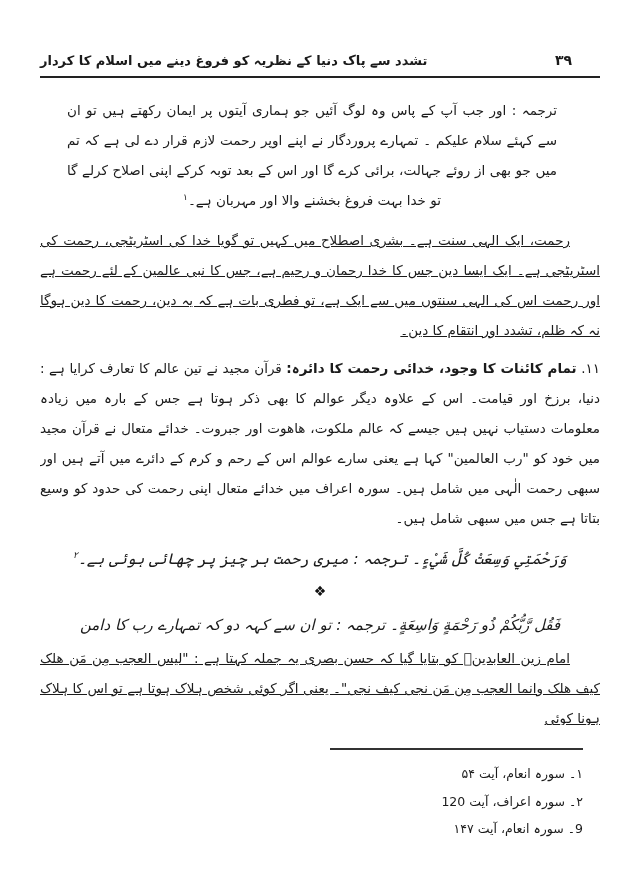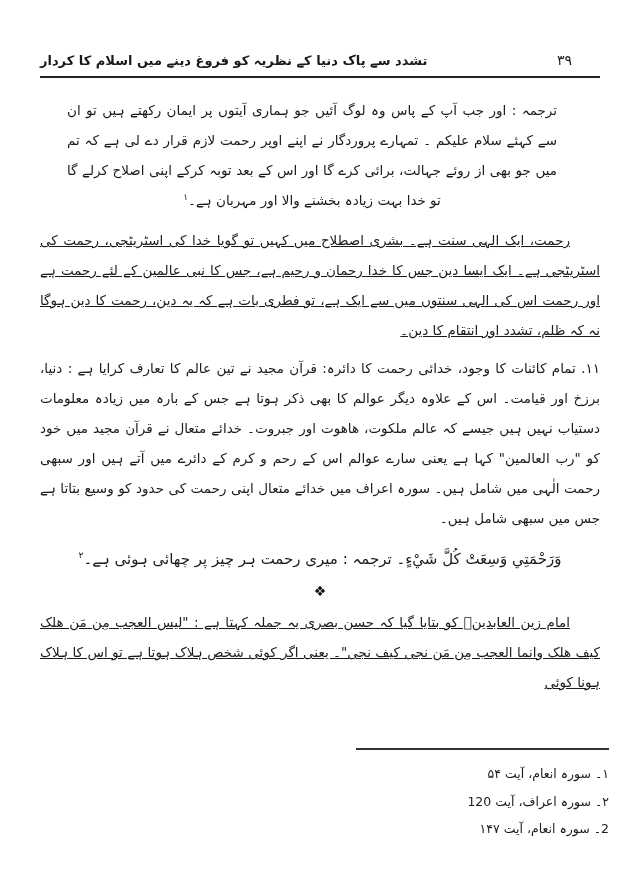--- a/index.html
+++ b/index.html
@@ -7,81 +7,82 @@
     width:639px;height:882px;position:relative;overflow:hidden;
     background:#ffffff;color:#1b1b1b;
     font-family:"DejaVu Sans",sans-serif;
   }
   
   .header{
     display:flex;justify-content:space-between;align-items:flex-end;
     margin:52px 39px 0 40px;direction:ltr;
   }
   .header-title{font-size:13px;font-weight:bold;direction:rtl;}
-  .page-number{font-size:14px;font-weight:normal;margin-right:28px;margin-left:6px;}
+  .page-number{font-size:14px;font-weight:bold;margin-right:28px;margin-left:6px;}
   .rule{margin:8px 39px 0 40px;border-top:2px solid #222;}
   
   .content{
     margin:17px 39px 0 40px;direction:rtl;text-align:justify;
     font-size:13.5px;line-height:30px;height:630px;overflow:hidden;
   }
   .quote-block{
     padding:0 43px 0 27px;text-align:justify;text-align-last:center;
     margin:0 0 10px 0;
   }
   .para{margin:0 0 8px 0;}
   .indent{text-indent:30px;text-decoration:underline;}
   .secnum{font-weight:normal;}
-  .sechead{font-weight:normal;}
+  .sechead{font-weight:bold;}
   .quote-ar{
     text-align:left;text-align-last:center;
-    font-size:15px;line-height:36px;margin:4px 0 0 0;
+    font-size:15px;line-height:36px;margin:4px 0 0 0;font-style:italic;
   }
   .ornament{
     text-align:center;text-align-last:center;
     font-size:14px;line-height:24px;margin:2px 0 4px 0;color:#111;
   }
   sup{font-size:9px;vertical-align:super;line-height:0;}
   
   .footnotes{
-    position:absolute;top:748px;right:30px;left:40px;
+    position:absolute;top:748px;right:56px;left:40px;
     direction:rtl;text-align:right;
   }
   .fn-rule{width:253px;border-top:2px solid #333;margin:0 0 10px 0;}
   .fn{font-size:12.5px;line-height:27.5px;}
 </style>
 </head>
 <body>
 
 <div class="page">
 
   <div class="header">
     <div class="header-title">تشدد سے پاک دنیا کے نظریہ کو فروغ دینے میں اسلام کا کردار</div>
     <div class="page-number">۳۹</div>
   </div>
   <div class="rule"></div>
 
   <div class="content">
 
-    <div class="quote-block"><span>ترجمہ : اور جب آپ کے پاس وہ لوگ آئیں جو ہماری آیتوں پر ایمان رکھتے ہیں تو ان سے کہئے سلام علیکم ۔ تمہارے پروردگار نے اپنے اوپر رحمت لازم قرار دے لی ہے کہ تم میں جو بھی از روئے جہالت، برائی کرے گا اور اس کے بعد توبہ کرکے اپنی اصلاح کرلے گا تو خدا بہت زیادہ بخشنے والا اور مہربان ہے۔</span><sup>۱</sup></div>
+    <div class="quote-block"><span>ترجمہ : اور جب آپ کے پاس وہ لوگ آئیں جو ہماری آیتوں پر ایمان رکھتے ہیں تو ان سے کہئے سلام علیکم ۔ تمہارے پروردگار نے اپنے اوپر رحمت لازم قرار دے لی ہے کہ تم میں جو بھی از روئے جہالت، برائی کرے گا اور اس کے بعد توبہ کرکے اپنی اصلاح کرلے گا تو خدا بہت فروغ بخشنے والا اور مہربان ہے۔</span><sup>۱</sup></div>
 
     <p class="para indent">رحمت، ایک الہی سنت ہے۔ بشری اصطلاح میں کہیں تو گویا خدا کی اسٹریٹجی، رحمت کی اسٹریٹجی ہے۔ ایک ایسا دین جس کا خدا رحمان و رحیم ہے، جس کا نبی عالمین کے لئے رحمت ہے اور رحمت اس کی الہی سنتوں میں سے ایک ہے، تو فطری بات ہے کہ یہ دین، رحمت کا دین ہوگا نہ کہ ظلم، تشدد اور انتقام کا دین۔</p>
 
     <p class="para"><span class="secnum">۱۱. </span><b class="sechead">تمام کائنات کا وجود، خدائی رحمت کا دائرہ:</b><span> قرآن مجید نے تین عالم کا تعارف کرایا ہے : دنیا، برزخ اور قیامت۔ اس کے علاوہ دیگر عوالم کا بھی ذکر ہوتا ہے جس کے بارہ میں زیادہ معلومات دستیاب نہیں ہیں جیسے کہ عالم ملکوت، ھاھوت اور جبروت۔ خدائے متعال نے قرآن مجید میں خود کو "رب العالمین" کہا ہے یعنی سارے عوالم اس کے رحم و کرم کے دائرے میں آتے ہیں اور سبھی رحمت الٰہی میں شامل ہیں۔ سورہ اعراف میں خدائے متعال اپنی رحمت کی حدود کو وسیع بتاتا ہے جس میں سبھی شامل ہیں۔</span></p>
 
 
     <div class="quote-ar"><span>وَرَحْمَتِي وَسِعَتْ كُلَّ شَيْءٍ۔ ترجمہ : میری رحمت ہر چیز پر چھائی ہوئی ہے۔</span><sup>۲</sup></div>
 
     <div class="ornament">❖</div>
 
+    <div class="quote-ar">فَقُل رَّبُّكُمْ ذُو رَحْمَةٍ وَاسِعَةٍ۔ ترجمہ : تو ان سے کہہ دو کہ تمہارے رب کا دامن</div>
 
     <p class="para indent">امام زین العابدینؑ کو بتایا گیا کہ حسن بصری یہ جملہ کہتا ہے : "لیس العجب مِن مَن ھلک کیف ھلک وانما العجب مِن مَن نجی کیف نجی"۔ یعنی اگر کوئی شخص ہلاک ہوتا ہے تو اس کا ہلاک ہونا کوئی</p>
 
   </div>
 
   <div class="footnotes">
     <div class="fn-rule"></div>
     <div class="fn">۱۔ سورہ انعام، آیت ۵۴</div>
     <div class="fn">۲۔ سورہ اعراف، آیت 120</div>
-    <div class="fn">2۔ سورہ انعام، آیت ۱۴۷</div>
+    <div class="fn">9۔ سورہ انعام، آیت ۱۴۷</div>
   </div>
 
 </div>
 
 </body></html>

